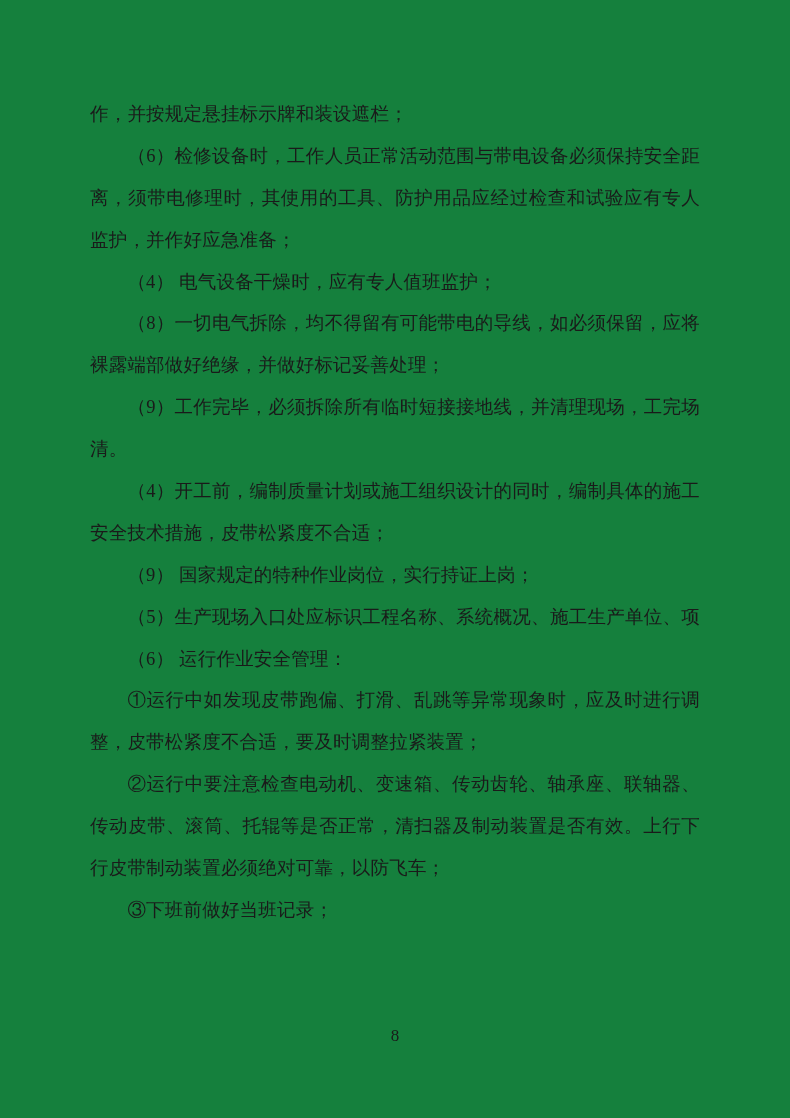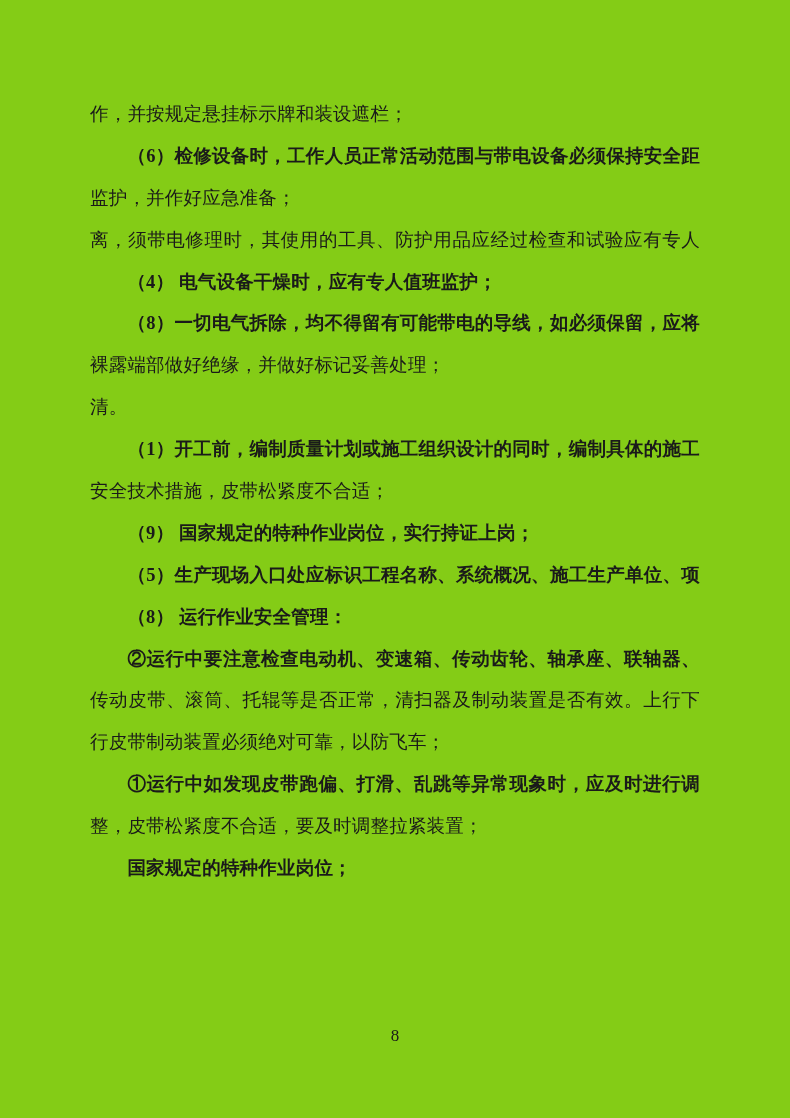--- a/index.html
+++ b/index.html
@@ -4,21 +4,21 @@
 <style>
   html, body {
     margin: 0;
     padding: 0;
     background: #ffffff;
   }
   .page {
     position: relative;
     width: 790px;
     height: 1118px;
-    background: #84cc16;
+    background: #15803d;
     overflow: hidden;
     font-family: "Liberation Serif", "DejaVu Serif", serif;
     color: #1a1a1a;
   }
   .content {
     position: absolute;
     left: 90px;
     top: 94px;
     width: 610px;
   }
@@ -32,21 +32,20 @@
     height: 41.9px;
     letter-spacing: 0.2px;
     text-align: justify;
     overflow: hidden;
   }
   .line.fill {
     text-align-last: justify;
   }
   .line.indent {
     text-indent: 37.4px;
-    font-weight: bold;
   }
   .footer {
     position: absolute;
     top: 1026px;
     left: 0;
     width: 100%;
     text-align: center;
     font-size: 17px;
     line-height: 20px;
     color: #1a1a1a;
@@ -55,53 +54,54 @@
 </head>
 <body>
 
 <div class="page">
   <div class="content">
       <div class="para">
         <div class="line">作，并按规定悬挂标示牌和装设遮栏；</div>
       </div>
       <div class="para">
         <div class="line fill indent">（6）检修设备时，工作人员正常活动范围与带电设备必须保持安全距</div>
+        <div class="line fill">离，须带电修理时，其使用的工具、防护用品应经过检查和试验应有专人</div>
         <div class="line">监护，并作好应急准备；</div>
-        <div class="line fill">离，须带电修理时，其使用的工具、防护用品应经过检查和试验应有专人</div>
       </div>
       <div class="para">
         <div class="line indent">（4） 电气设备干燥时，应有专人值班监护；</div>
       </div>
       <div class="para">
         <div class="line fill indent">（8）一切电气拆除，均不得留有可能带电的导线，如必须保留，应将</div>
         <div class="line">裸露端部做好绝缘，并做好标记妥善处理；</div>
       </div>
       <div class="para">
+        <div class="line fill indent">（9）工作完毕，必须拆除所有临时短接接地线，并清理现场，工完场</div>
         <div class="line">清。</div>
       </div>
       <div class="para">
-        <div class="line fill indent">（1）开工前，编制质量计划或施工组织设计的同时，编制具体的施工</div>
+        <div class="line fill indent">（4）开工前，编制质量计划或施工组织设计的同时，编制具体的施工</div>
         <div class="line">安全技术措施，皮带松紧度不合适；</div>
       </div>
       <div class="para">
         <div class="line indent">（9） 国家规定的特种作业岗位，实行持证上岗；</div>
       </div>
       <div class="para">
         <div class="line fill indent">（5）生产现场入口处应标识工程名称、系统概况、施工生产单位、项</div>
       </div>
       <div class="para">
-        <div class="line indent">（8） 运行作业安全管理：</div>
+        <div class="line indent">（6） 运行作业安全管理：</div>
+      </div>
+      <div class="para">
+        <div class="line fill indent">①运行中如发现皮带跑偏、打滑、乱跳等异常现象时，应及时进行调</div>
+        <div class="line">整，皮带松紧度不合适，要及时调整拉紧装置；</div>
       </div>
       <div class="para">
         <div class="line fill indent">②运行中要注意检查电动机、变速箱、传动齿轮、轴承座、联轴器、</div>
         <div class="line fill">传动皮带、滚筒、托辊等是否正常，清扫器及制动装置是否有效。上行下</div>
         <div class="line">行皮带制动装置必须绝对可靠，以防飞车；</div>
       </div>
       <div class="para">
-        <div class="line fill indent">①运行中如发现皮带跑偏、打滑、乱跳等异常现象时，应及时进行调</div>
-        <div class="line">整，皮带松紧度不合适，要及时调整拉紧装置；</div>
-      </div>
-      <div class="para">
-        <div class="line indent">国家规定的特种作业岗位；</div>
+        <div class="line indent">③下班前做好当班记录；</div>
       </div>
     </div>
   <div class="footer">8</div>
 </div>
 
 </body></html>

